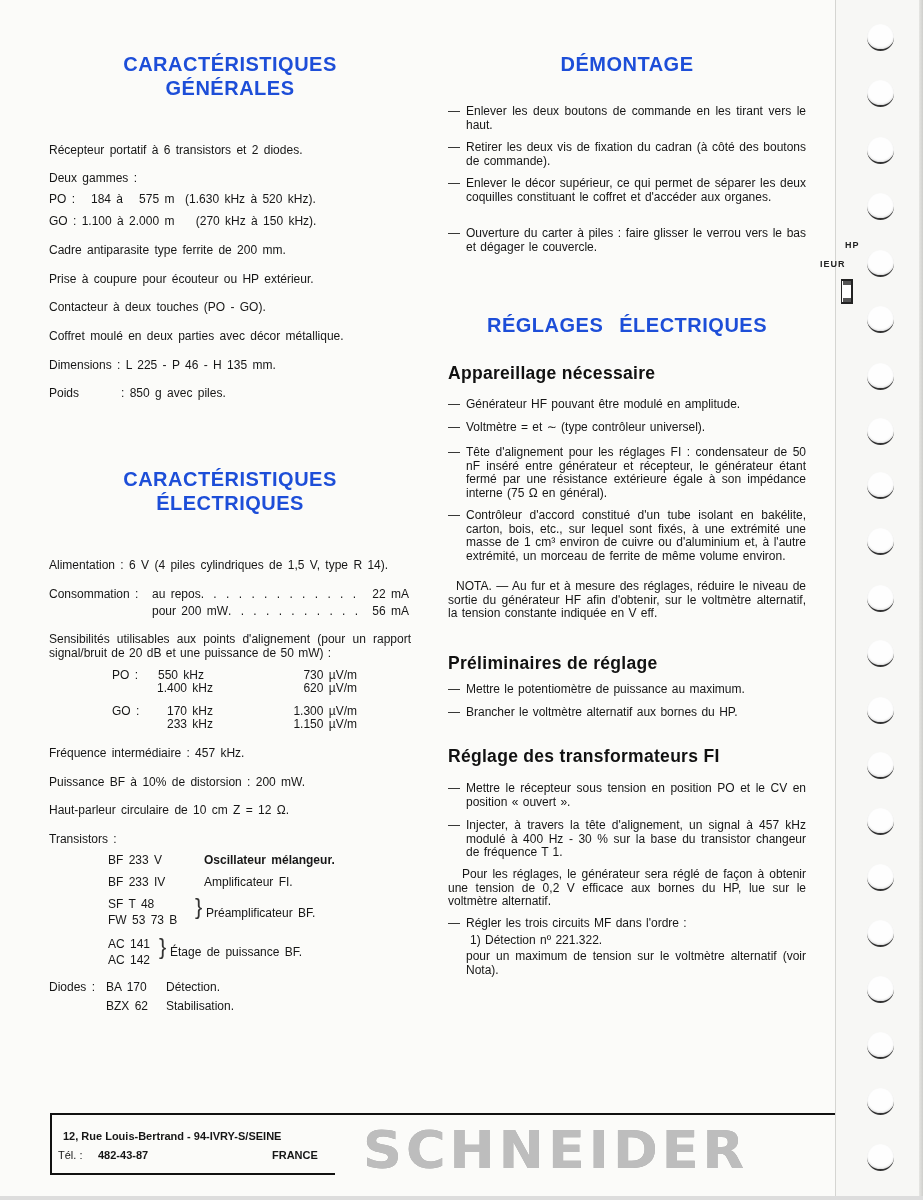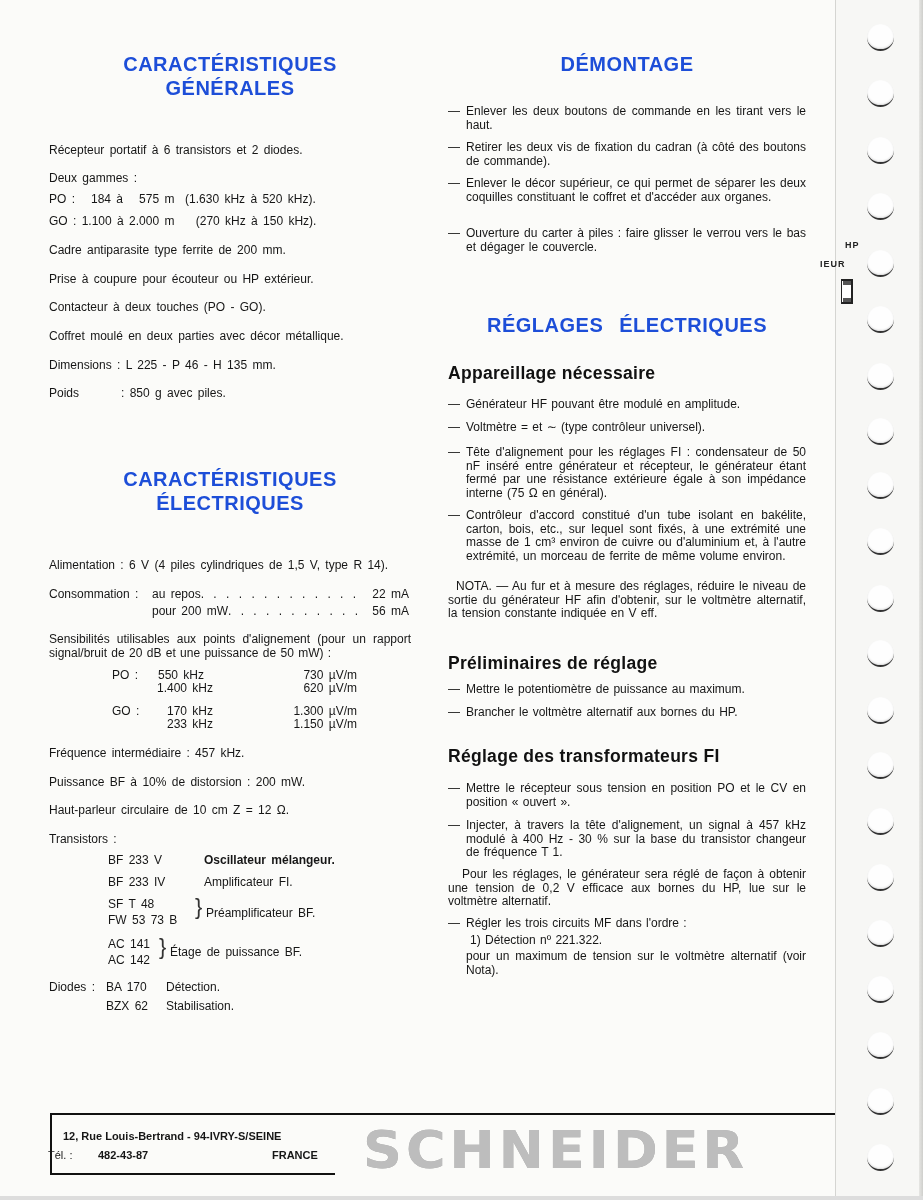--- a/index.html
+++ b/index.html
@@ -197,21 +197,21 @@
     <span class="txt">Régler les trois circuits MF dans l'ordre :</span>
     <span class="txt" style="margin-left:22px; margin-top:3px;">1) Détection nº 221.322.</span>
     <span class="txt" style="margin-top:3px;">pour un maximum de tension sur le voltmètre alternatif (voir Nota).</span>
   </div>
 </div>
 
 <div class="footer-box"></div>
 <div class="footer-line-top"></div>
 <div class="footer-line-right"></div>
 <div class="addr" style="left:63px; top:1130px;">12, Rue Louis-Bertrand - 94-IVRY-S/SEINE</div>
-<div class="addr" style="left:48px; top:1149px; font-weight:normal;text-align:right;">Tél. :</div>
+<div class="addr" style="left:58px; top:1149px; font-weight:normal;text-align:right;">Tél. :</div>
 <div class="addr" style="left:98px; top:1149px;">482-43-87</div>
 <div class="addr" style="left:272px; top:1149px;">FRANCE</div>
 <div class="logo">SCHNEIDER</div>
 
 <div class="binding">
   <div class="binding-edge"></div>
   <div class="hole" style="top:24px;"></div>
   <div class="hole" style="top:80px;"></div>
   <div class="hole" style="top:137px;"></div>
   <div class="hole" style="top:193px;"></div>

